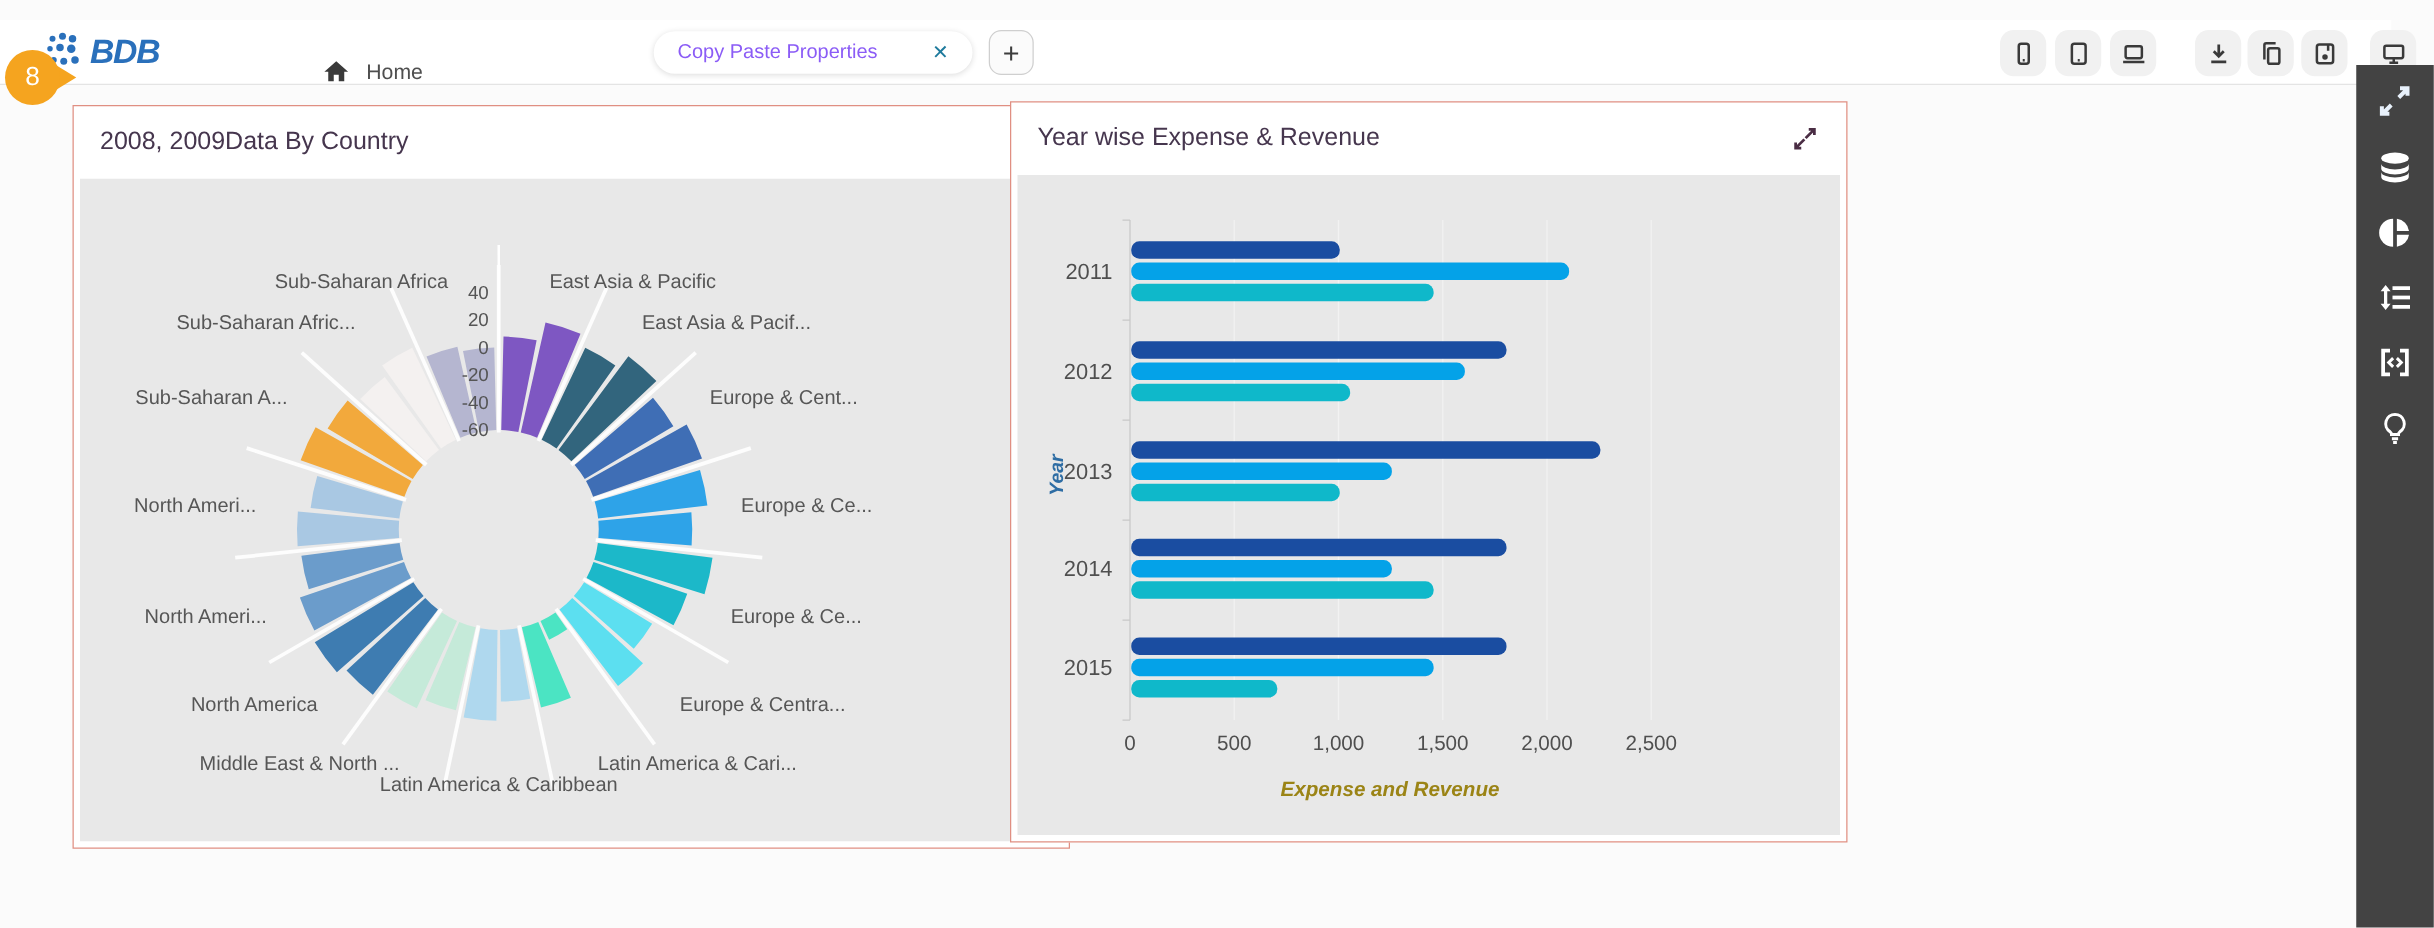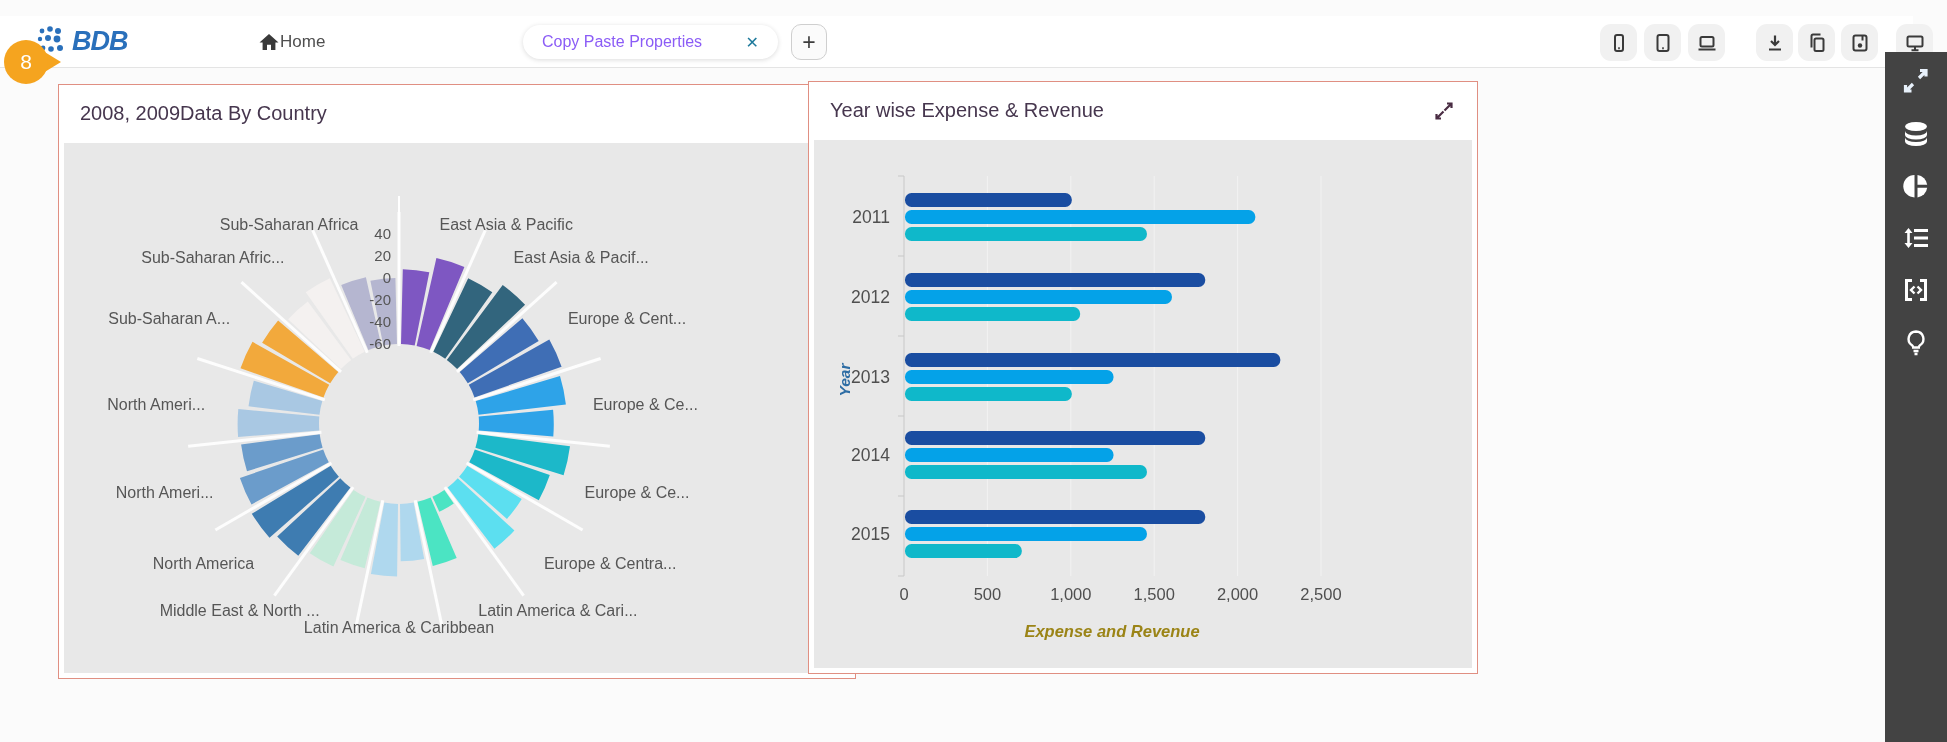--- a/index.html
+++ b/index.html
@@ -10,21 +10,21 @@
     font-family: "Liberation Sans", sans-serif;
     overflow: hidden;
   }
   
   .navbar {
     position: absolute; top:16px; left:0; width:1913px; height:52px;
     background:#ffffff; border-bottom:1px solid #e4e4e4; z-index:20;
   }
   .logo { position:absolute; left:34px; top:8px; display:flex; align-items:center; }
   .logo-text { font-size:27px; font-weight:bold; font-style:italic; color:#2a70bb; letter-spacing:-1px; }
-  .home-group { position:absolute; left:258px; top:0; height:52px; display:flex; align-items:center; cursor:pointer; }
+  .home-group { position:absolute; left:258px; top:0; height:52px; display:flex; align-items:flex-end; gap:13px; cursor:pointer; }
   .home-label { font-size:17px; color:#4f4f4f; }
   .tab-pill {
     position:absolute; left:523px; top:9px; width:255px; height:34px;
     background:#fff; border-radius:17px; box-shadow:0 1px 5px rgba(0,0,0,0.14);
     display:flex; align-items:center; justify-content:space-between; padding:0 19px;
   }
   .tab-label { font-size:16px; color:#8b5cf6; white-space:nowrap; }
   .tab-close { font-size:16px; color:#1e7a9c; cursor:pointer; }
   .plus-btn {
     position:absolute; left:791px; top:8px; width:36px; height:36px;

